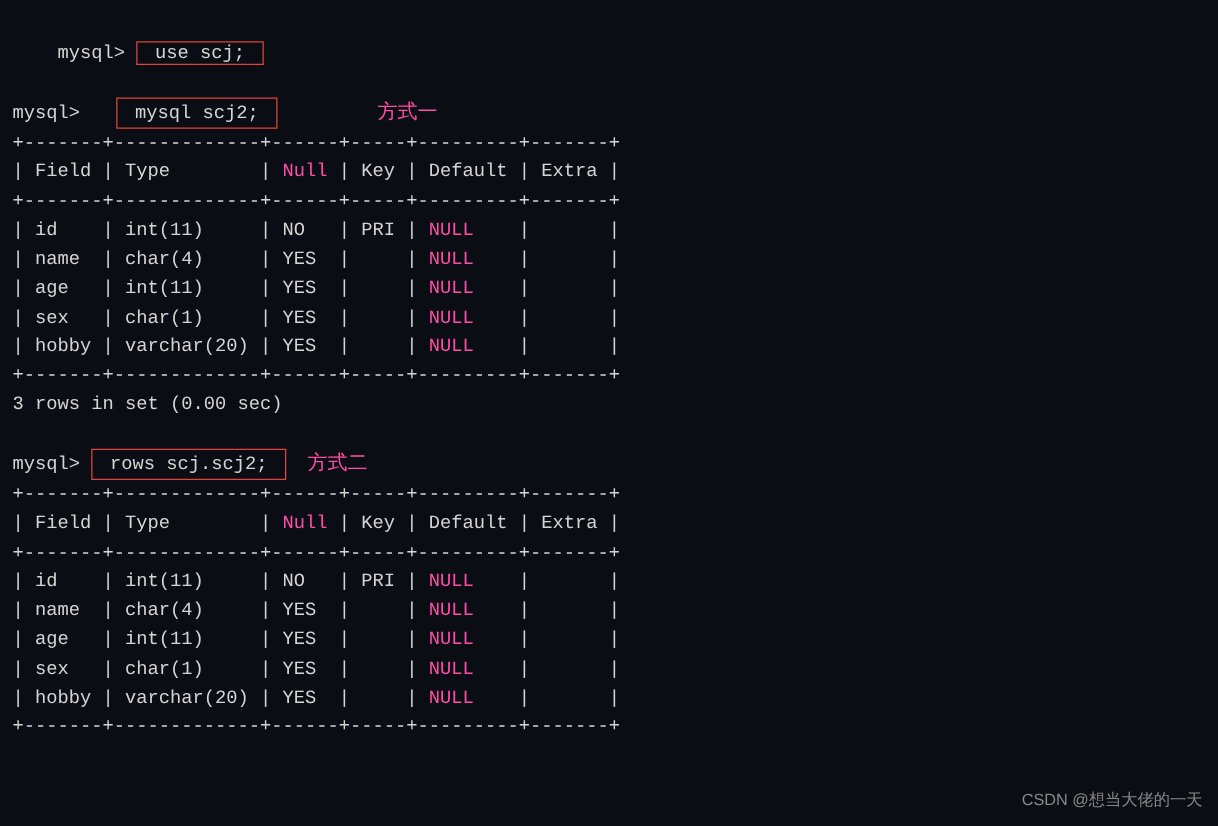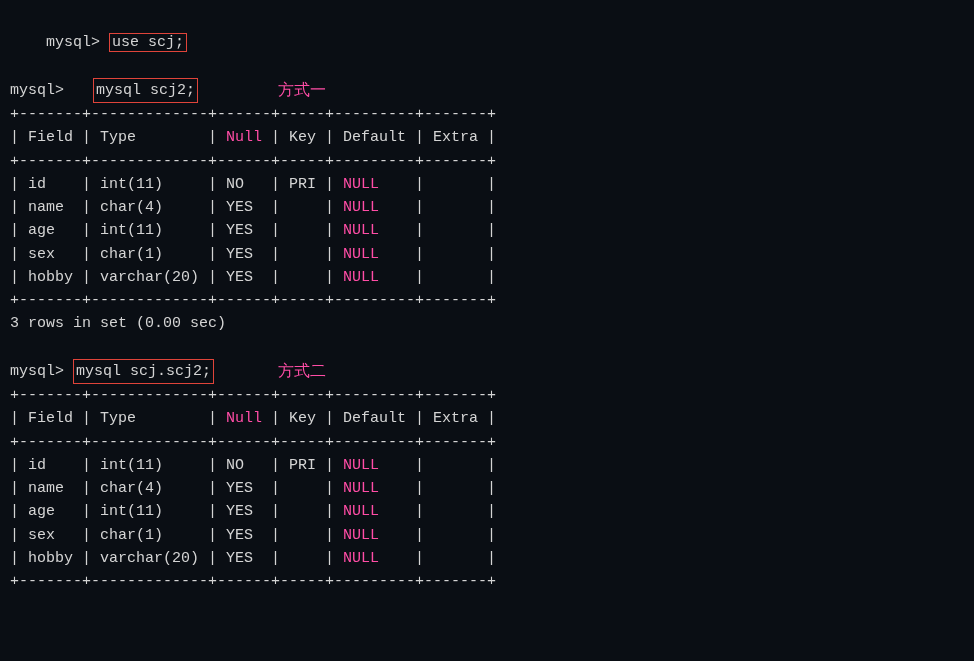--- a/index.html
+++ b/index.html
@@ -31,21 +31,21 @@
       line-height: 1.55;
       white-space: pre;
     }
 
     .prompt {
       color: #d4d4d4;
     }
 
     .label-chinese {
       color: #ff4da6;
-      font-family: Liberation Serif, serif;
+      font-family: Liberation Mono, monospace;
       font-size: 16px;
     }
 
     .null-val {
       color: #ff4da6;
     }
 
     .table-line {
       color: #d4d4d4;
     }
@@ -59,21 +59,21 @@
       bottom: 12px;
       right: 12px;
       color: #888;
       font-family: 'Microsoft YaHei', 'SimHei', sans-serif;
       font-size: 13px;
     }
 
     .inline-box {
       border: 1.5px solid #e0443a;
       display: inline;
-      padding: 0 2px;
+      padding: 0 14px;
     }
   </style>
 </head>
 <body>
 
 <div class="terminal">
 
   <div class="line">
     <span class="prompt">mysql&gt; </span><span class="inline-box">use scj;</span>
   </div>
@@ -90,26 +90,27 @@
   <div class="line table-line">| name  | char(4)     | YES  |     | <span class="null-val">NULL</span>    |       |</div>
   <div class="line table-line">| age   | int(11)     | YES  |     | <span class="null-val">NULL</span>    |       |</div>
   <div class="line table-line">| sex   | char(1)     | YES  |     | <span class="null-val">NULL</span>    |       |</div>
   <div class="line table-line">| hobby | varchar(20) | YES  |     | <span class="null-val">NULL</span>    |       |</div>
   <div class="line table-line">+-------+-------------+------+-----+---------+-------+</div>
   <div class="line">3 rows in set (0.00 sec)</div>
 
   <div class="line">&nbsp;</div>
 
   <div class="line" style="display:flex; align-items:center; gap:0;">
-    <span class="prompt">mysql&gt; </span><span class="inline-box">mysql scj.scj2;</span><span style="margin-left:64px;" class="label-chinese">方式二</span>
+    <span class="prompt">mysql&gt; </span><span class="inline-box">rows scj.scj2;</span><span style="margin-left:17px;" class="label-chinese">方式二</span>
   </div>
 
   <div class="line table-line">+-------+-------------+------+-----+---------+-------+</div>
   <div class="line table-line">| Field | Type        | <span class="header-null">Null</span> | Key | Default | Extra |</div>
   <div class="line table-line">+-------+-------------+------+-----+---------+-------+</div>
   <div class="line table-line">| id    | int(11)     | NO   | PRI | <span class="null-val">NULL</span>    |       |</div>
   <div class="line table-line">| name  | char(4)     | YES  |     | <span class="null-val">NULL</span>    |       |</div>
   <div class="line table-line">| age   | int(11)     | YES  |     | <span class="null-val">NULL</span>    |       |</div>
   <div class="line table-line">| sex   | char(1)     | YES  |     | <span class="null-val">NULL</span>    |       |</div>
   <div class="line table-line">| hobby | varchar(20) | YES  |     | <span class="null-val">NULL</span>    |       |</div>
   <div class="line table-line">+-------+-------------+------+-----+---------+-------+</div>
 
+  <div class="watermark">CSDN @想当大佬的一天</div>
 </div>
 
 </body></html>

